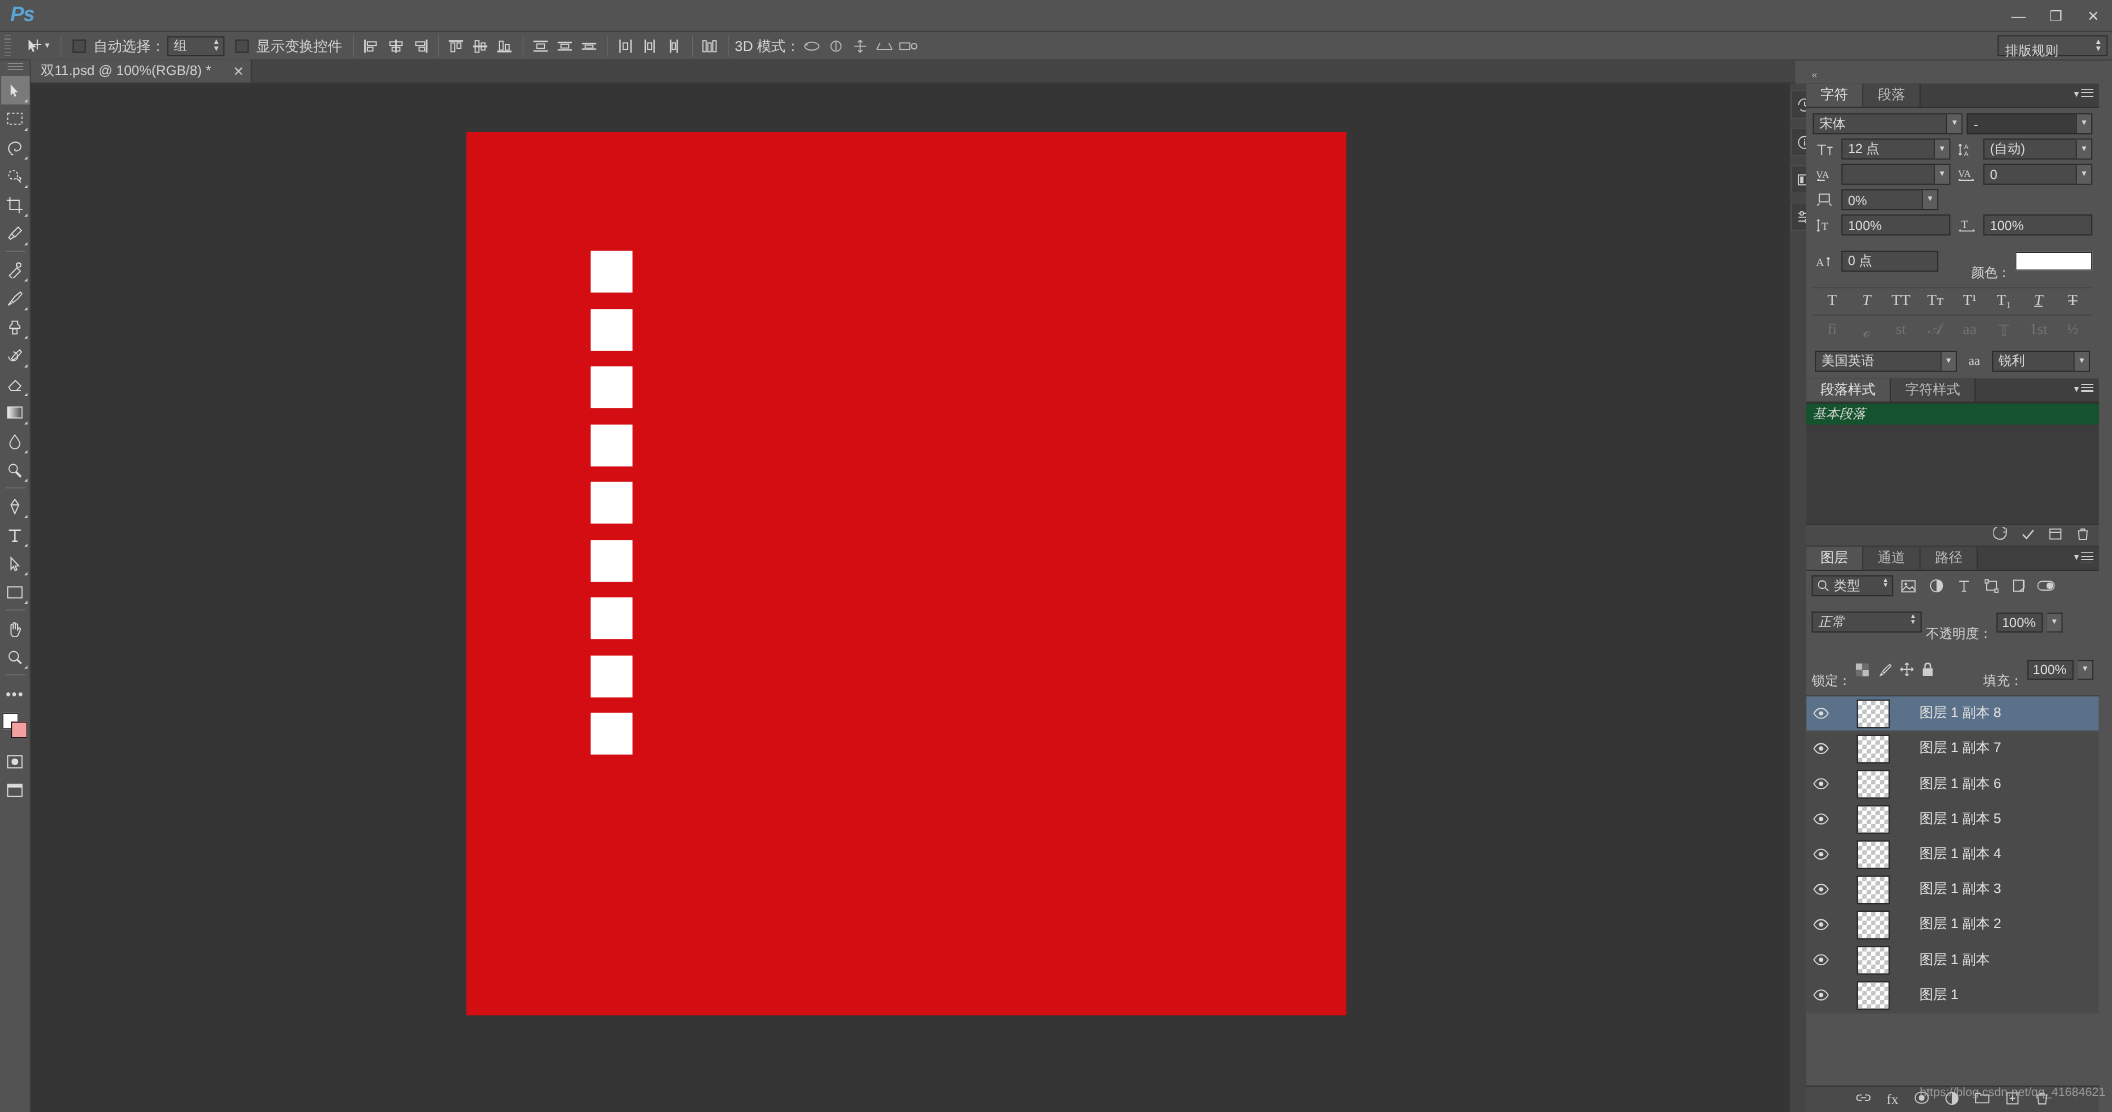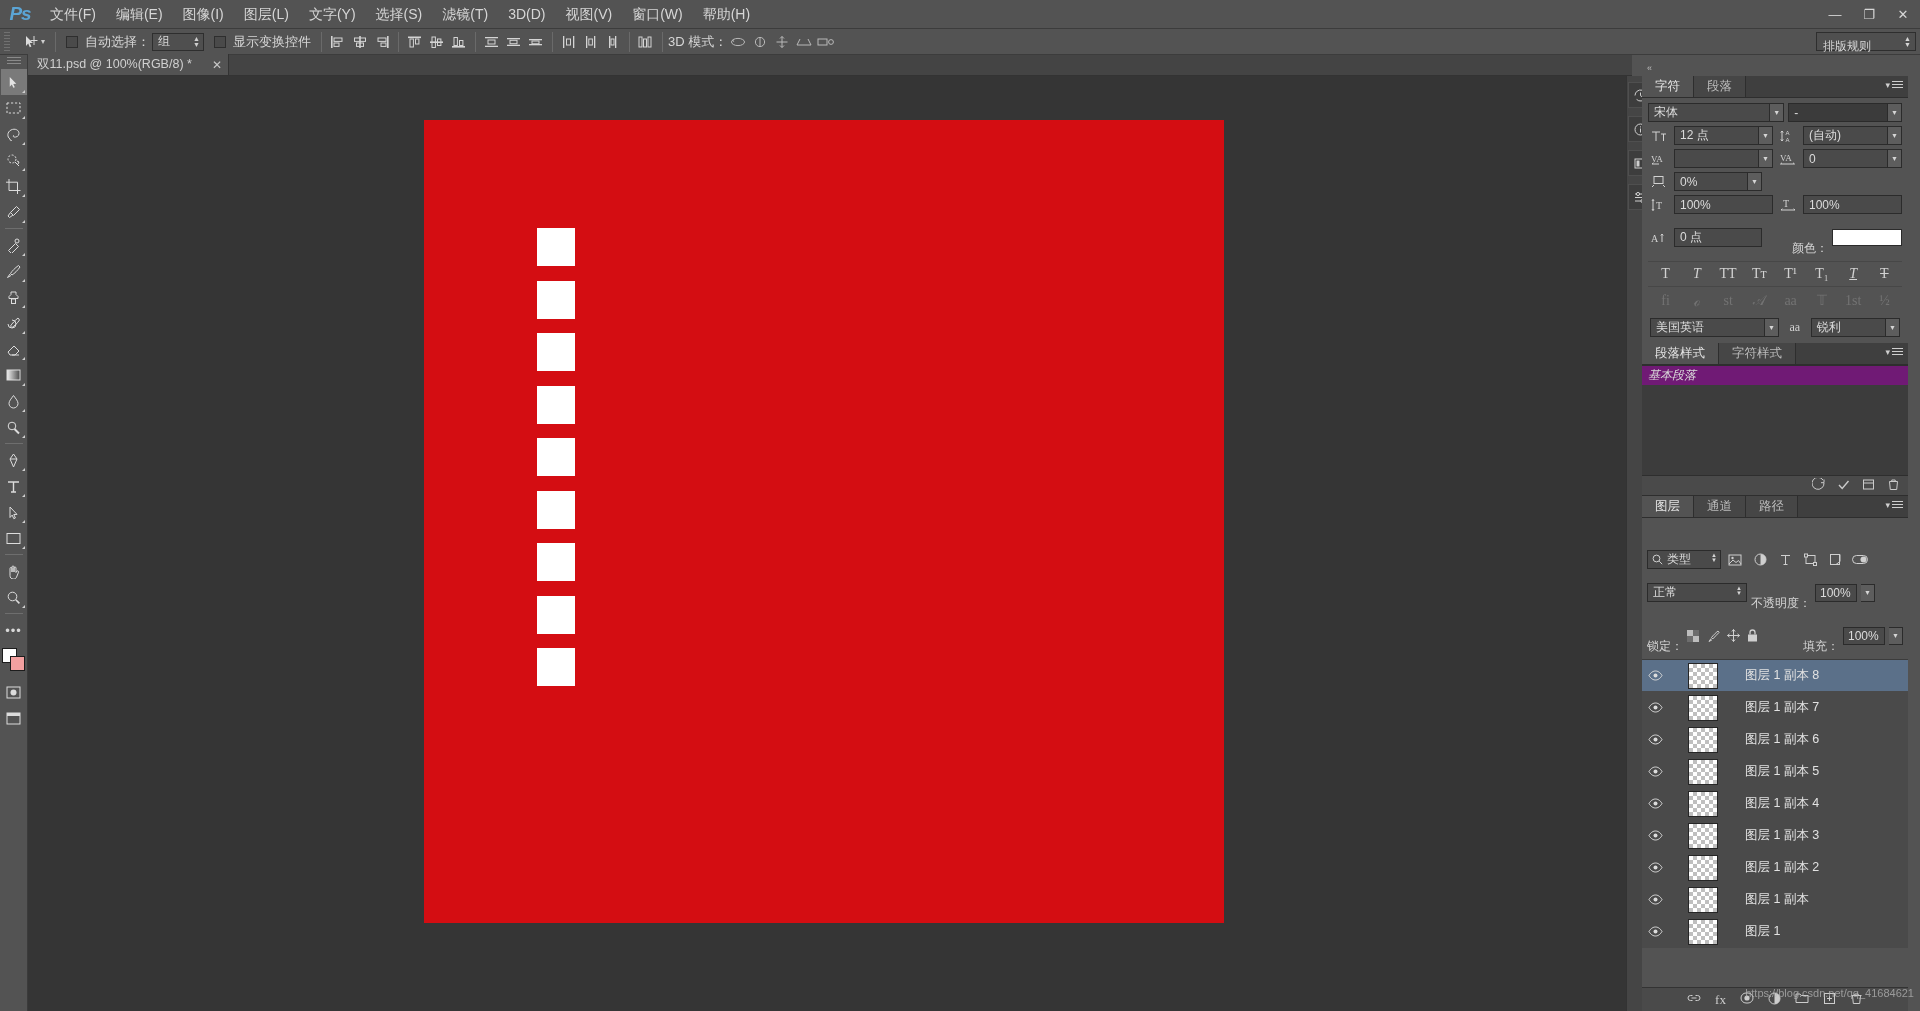--- a/index.html
+++ b/index.html
@@ -181,47 +181,47 @@
   .tsbtn.dim { color: #737373; }
   .lang-row { display: flex; align-items: center; gap: 5px; padding: 4px 2px 2px 2px; }
 
   
   .styles-list { background: #3c3c3c; height: 110px; border-top: 1px solid #2e2e2e; }
   .style-item {
     height: 19px; display: flex; align-items: center; padding-left: 6px;
     color: #d8d8d8; font-size: 12px; font-style: italic;
     font-family: "Liberation Serif", serif;
   }
-  .style-item.sel { background: #701a75; }
+  .style-item.sel { background: #14532d; }
   .styles-footer {
     height: 20px; background: #4a4a4a; border-top: 1px solid #2e2e2e;
     display: flex; align-items: center; justify-content: flex-end;
     gap: 12px; padding-right: 8px; color: #cbcbcb; font-size: 11px;
   }
 
   
   .layerspanel { flex: 1; display: flex; flex-direction: column; background: #535353;
     border-top: 1px solid #2e2e2e; }
   .filter-row {
-    display: flex; align-items: center; gap: 3px; padding: 4px 5px; background: #535353; margin-top: 28px;
+    display: flex; align-items: center; gap: 3px; padding: 4px 5px; background: #535353;
   }
   .filter-sel {
     background: #4a4a4a; border: 1px solid #2b2b2b; height: 19px; width: 74px;
     display: flex; align-items: center; gap: 4px; padding: 0 14px 0 4px;
     color: #dcdcdc; font-size: 12px; position: relative;
   }
   .fbtn { width: 22px; height: 19px; display: flex; align-items: center;
     justify-content: center; color: #cfcfcf; }
   .blend-row, .lock-row {
     display: flex; align-items: center; gap: 4px; padding: 0 5px 4px 5px;
   }
   .blend-sel {
     background: #4a4a4a; border: 1px solid #2b2b2b; height: 19px; width: 100px;
     display: flex; align-items: center; padding: 0 16px 0 5px;
-    color: #dcdcdc; font-size: 12px; position: relative;
+    color: #dcdcdc; font-size: 12px; position: relative; font-style: italic;
   }
   .lbl { color: #d4d4d4; font-size: 12px; white-space: nowrap; margin-top: 22px; }
   .numbox {
     background: #4a4a4a; border: 1px solid #2b2b2b; height: 18px; width: 42px;
     display: flex; align-items: center; padding-left: 4px;
     color: #dcdcdc; font-size: 12px;
   }
   .numdd { width: 14px; height: 18px; background: #5d5d5d; border: 1px solid #2b2b2b;
     border-left: none; display: flex; align-items: center; justify-content: center;
     color: #d5d5d5; font-size: 7px; }
@@ -257,33 +257,20 @@
     font-family: "Liberation Sans", sans-serif; pointer-events: none;
   }
 </style>
 </head>
 <body>
 
 <div class="app">
 
   <div class="menubar">
     <div class="ps-logo">Ps</div>
-    <div id="menu-items" style="display:flex">
-        <div class="menu-item">文件(F)</div>
-        <div class="menu-item">编辑(E)</div>
-        <div class="menu-item">图像(I)</div>
-        <div class="menu-item">图层(L)</div>
-        <div class="menu-item">文字(Y)</div>
-        <div class="menu-item">选择(S)</div>
-        <div class="menu-item">滤镜(T)</div>
-        <div class="menu-item">3D(D)</div>
-        <div class="menu-item">视图(V)</div>
-        <div class="menu-item">窗口(W)</div>
-        <div class="menu-item">帮助(H)</div>
-      </div>
     <div class="win-ctrls">
       <div class="win-btn">—</div>
       <div class="win-btn">❐</div>
       <div class="win-btn close">✕</div>
     </div>
   </div>
 
   <div class="optionsbar">
     <div class="grip"></div>
     <div class="ob-tool">

